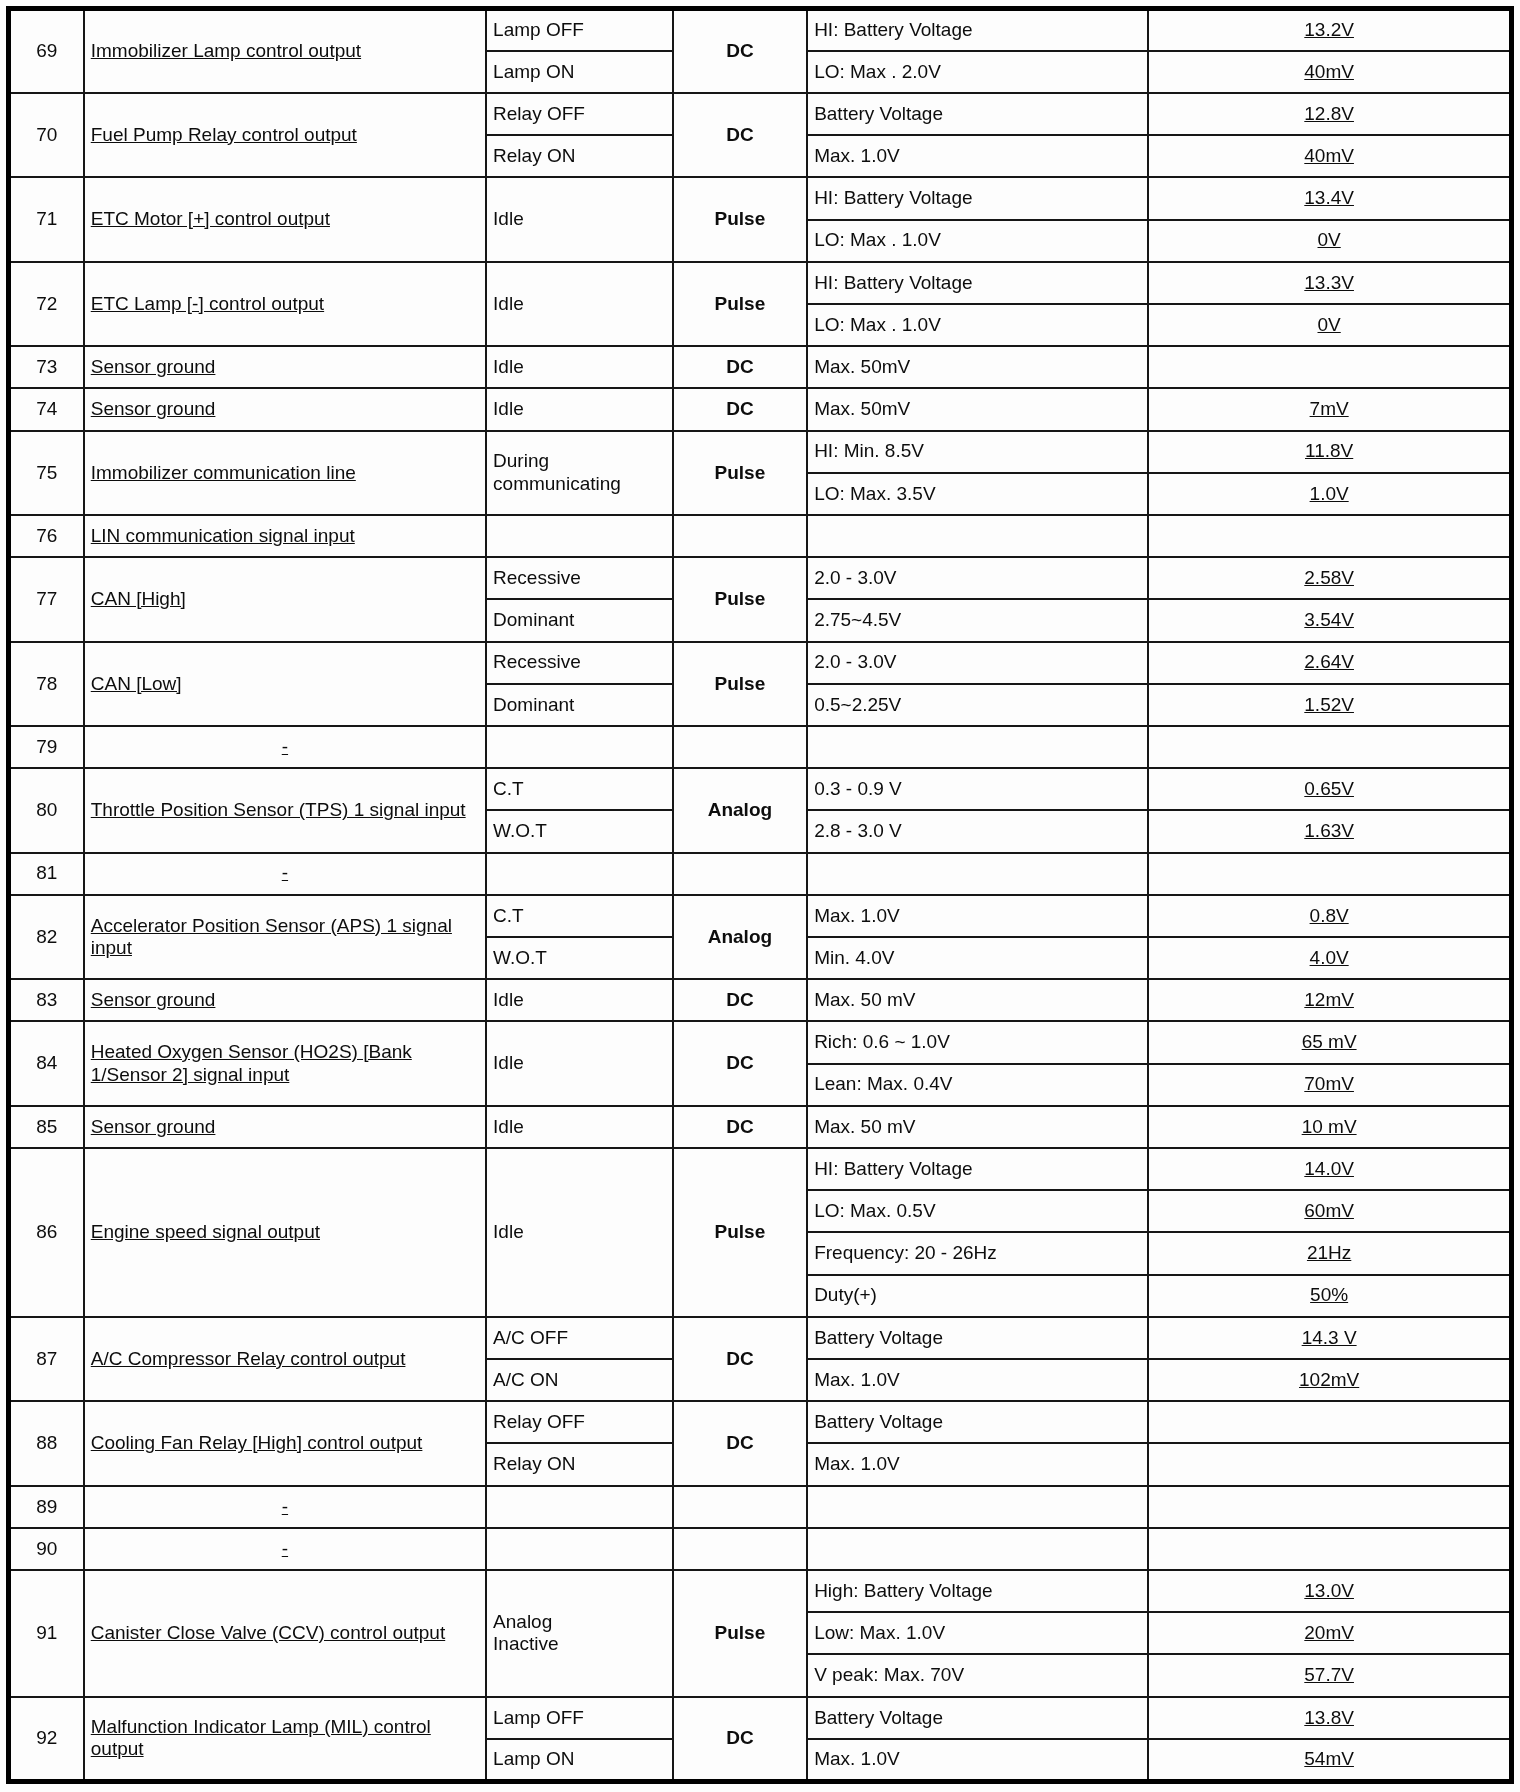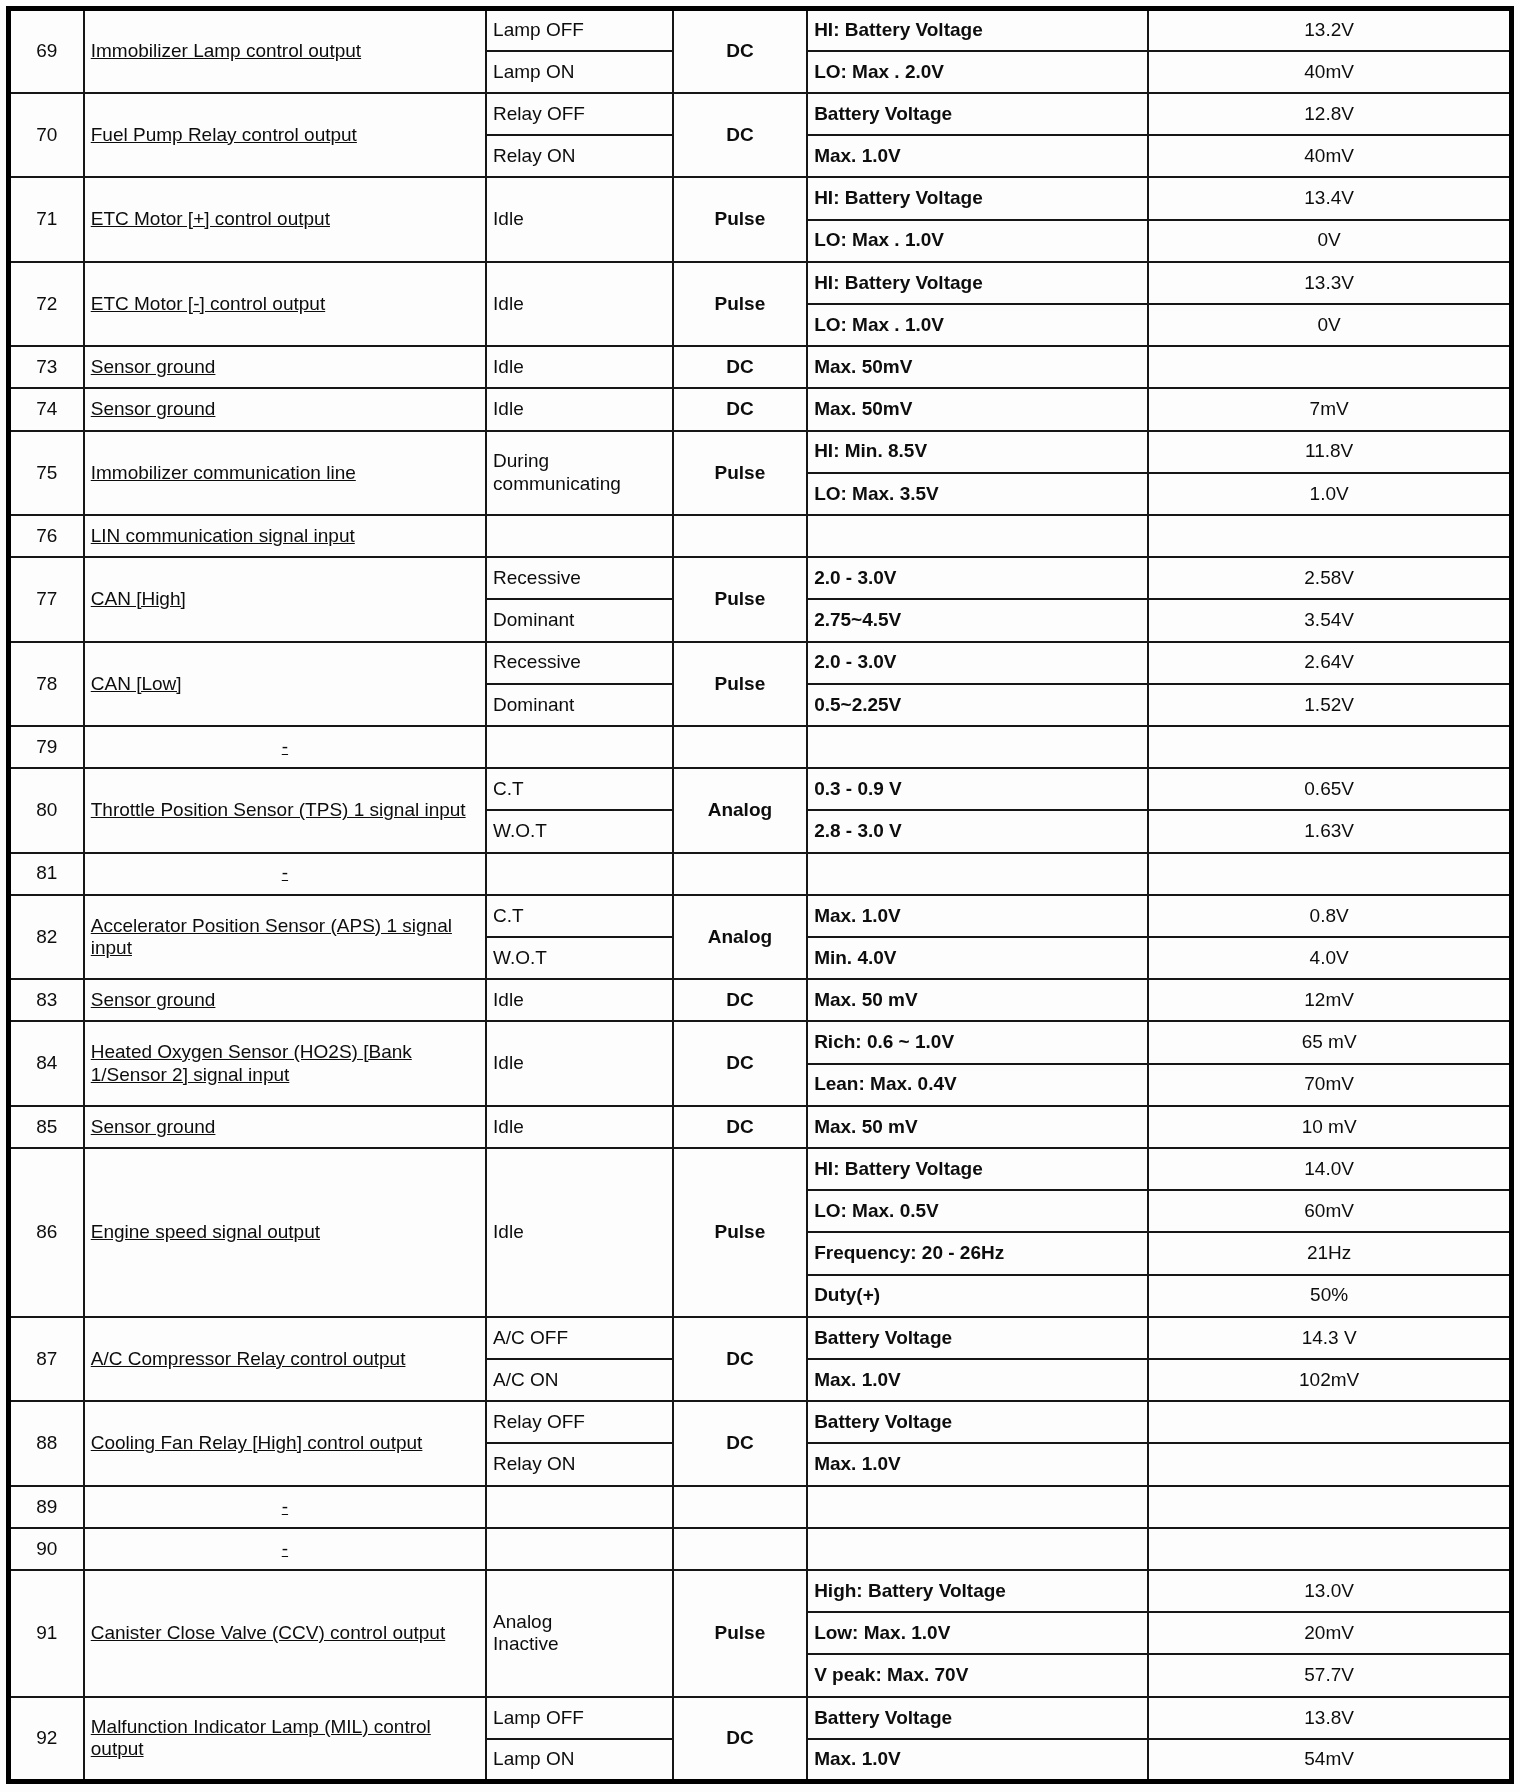--- a/index.html
+++ b/index.html
@@ -34,22 +34,22 @@
     padding: 3px 6px;
     vertical-align: middle;
     overflow: hidden;
   }
   tr.sub-row { height: 40px; }
   td.pin-cell    { text-align: center; }
   td.desc-cell   { text-align: left; padding-left: 8px; text-decoration: underline; }
   td.desc-cell.center { text-align: center; }
   td.cond-cell   { text-align: left; white-space: pre-line; }
   td.type-cell   { text-align: center; font-weight: bold; }
-  td.spec-cell   { text-align: left; padding-left: 9px; font-weight: bold; }
-  td.value-cell  { text-align: center; }
+  td.spec-cell   { text-align: left; padding-left: 9px; }
+  td.value-cell  { text-align: center; text-decoration: underline; }
 </style>
 </head>
 <body>
 
 <div class="page">
   <table class="spec-table">
     <colgroup>
       <col style="width:75px">
       <col style="width:401px">
       <col style="width:186px">
@@ -91,21 +91,21 @@
           <td class="type-cell" rowspan="2">Pulse</td>
           <td class="spec-cell">HI: Battery Voltage</td>
           <td class="value-cell">13.4V</td>
         </tr>
         <tr class="sub-row">
           <td class="spec-cell">LO: Max . 1.0V</td>
           <td class="value-cell">0V</td>
         </tr>
         <tr class="sub-row">
           <td class="pin-cell" rowspan="2">72</td>
-          <td class="desc-cell" rowspan="2">ETC Motor [-] control output</td>
+          <td class="desc-cell" rowspan="2">ETC Lamp [-] control output</td>
           <td class="cond-cell" rowspan="2">Idle</td>
           <td class="type-cell" rowspan="2">Pulse</td>
           <td class="spec-cell">HI: Battery Voltage</td>
           <td class="value-cell">13.3V</td>
         </tr>
         <tr class="sub-row">
           <td class="spec-cell">LO: Max . 1.0V</td>
           <td class="value-cell">0V</td>
         </tr>
         <tr class="sub-row">

